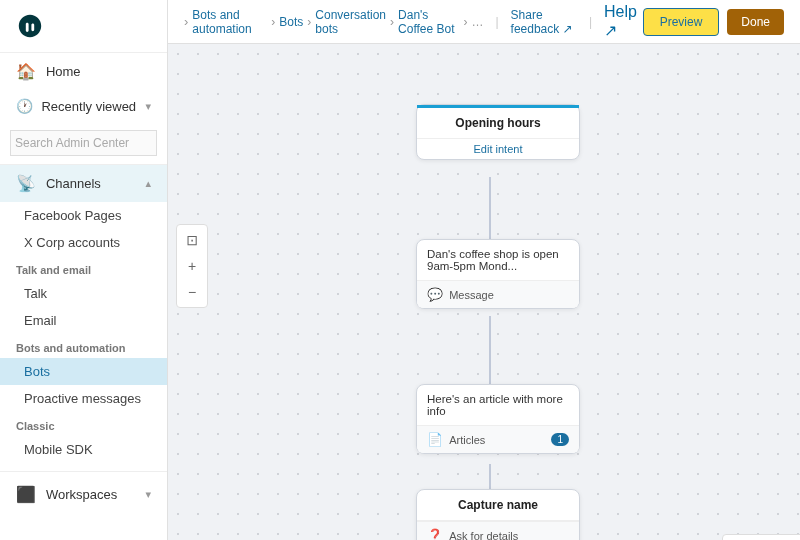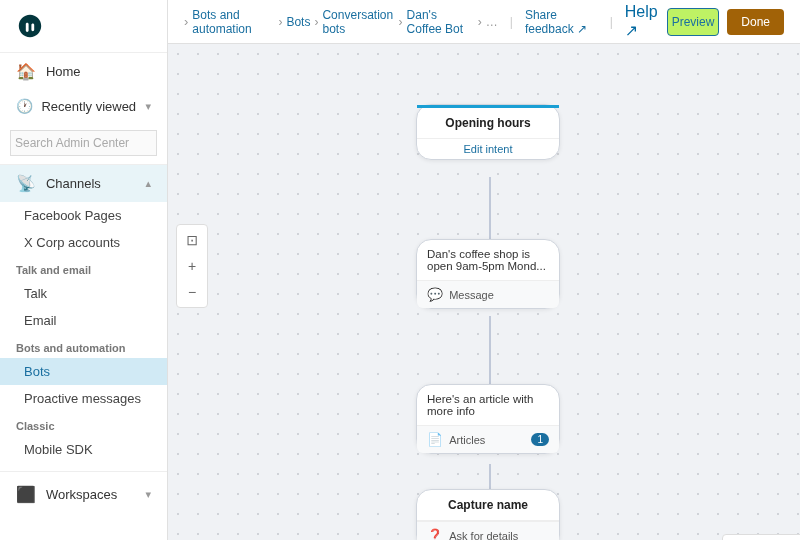--- a/index.html
+++ b/index.html
@@ -101,23 +101,23 @@
       gap: 4px;
       font-size: 12px;
     }
     .breadcrumb a { color: #1a6fa0; text-decoration: none; }
     .breadcrumb .sep { color: #999; }
     .breadcrumb .share-feedback { color: #1a6fa0; font-size: 12px; text-decoration: none; }
     .breadcrumb .divider { color: #ccc; margin: 0 8px; }
     .breadcrumb .help-link { color: #0369a1; font-size: 16px; text-decoration: none; }
     .breadcrumb-actions { display: flex; gap: 8px; margin-left: auto; align-items: center; }
     .btn-preview {
-      padding: 6px 4px;
+      padding: 6px 16px;
       border: 1px solid #1a6fa0;
-      background: #bef264;
+      background: #fde047;
       color: #1a6fa0;
       border-radius: 4px;
       font-size: 12px;
       cursor: pointer;
     }
     .btn-done {
       padding: 6px 14px;
       border: none;
       background: #a16207;
       color: #fff;
@@ -140,23 +140,23 @@
       position: relative;
       min-width: 700px;
       min-height: 600px;
     }
 
     
     .bot-node {
       position: absolute;
       background: #fff;
       border: 1px solid #d0d5dd;
-      border-radius: 15px;
+      border-radius: 8px;
       box-shadow: 0 1px 4px rgba(0,0,0,0.08);
-      width: 144px;
+      width: 164px;
     }
     .bot-node-header {
       padding: 8px 10px;
       font-weight: 600;
       font-size: 12px;
       color: #222;
       text-align: center;
       border-bottom: 1px solid #eee;
     }
     .bot-node-header.opening-hours {

